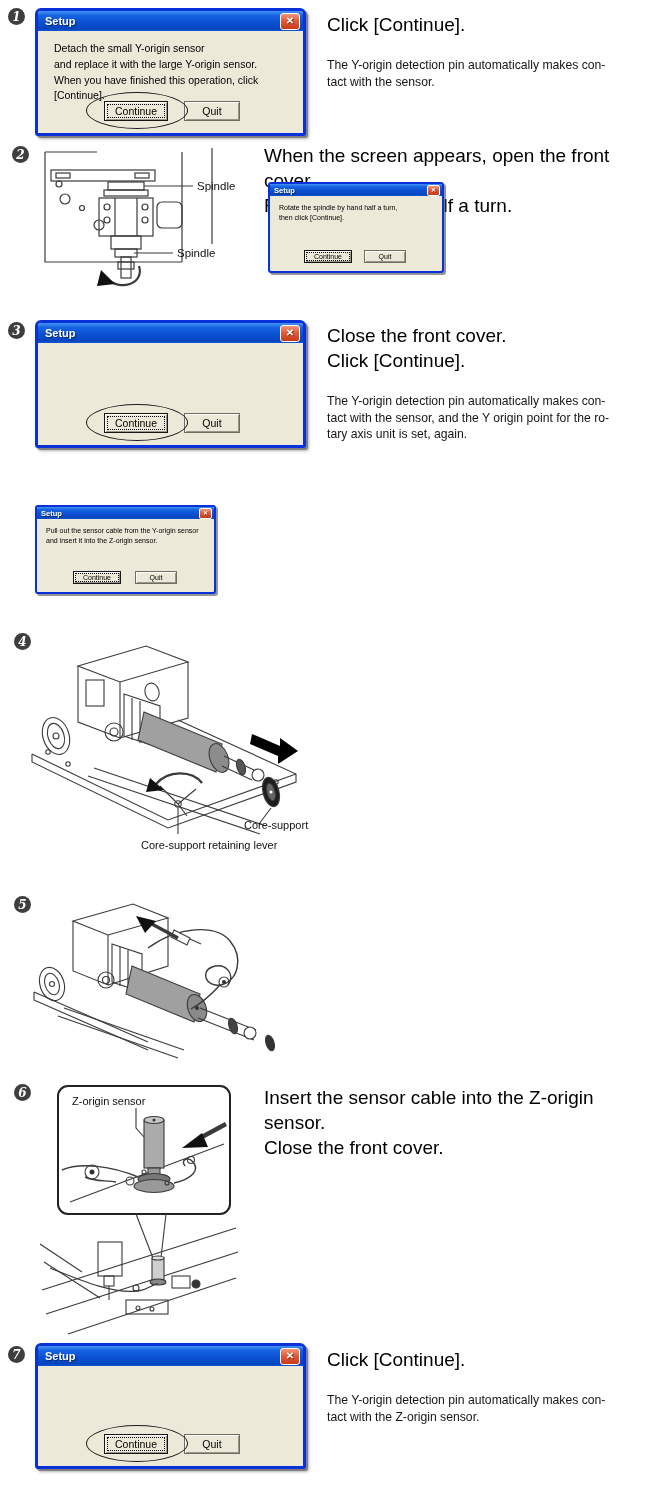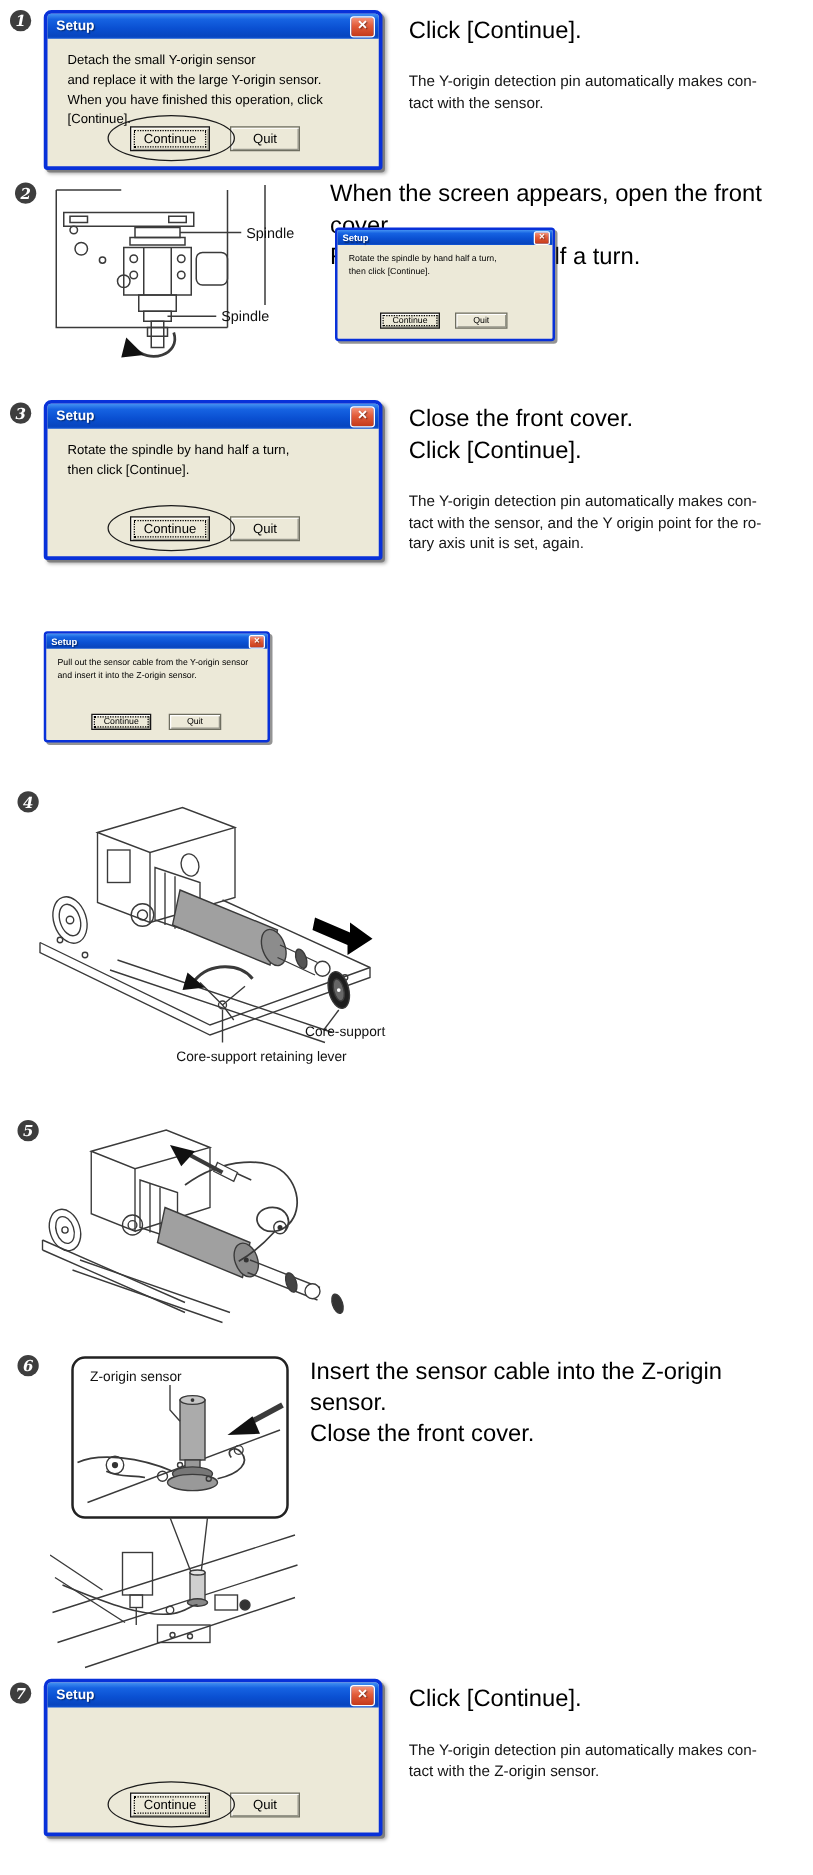--- a/index.html
+++ b/index.html
@@ -128,22 +128,20 @@
     <button class="xp-btn btn-quit">Quit</button>
   </div>
 
   <div class="marker" style="left:8px;top:322px">3</div>
 
   <div class="xp" style="left:35px;top:320px;width:265px;height:122px">
     <div class="tb">
       <span>Setup</span>
       <span class="close">✕</span>
     </div>
-    <div class="msg">Rotate the spindle by hand half a turn,
-then click [Continue].</div>
     <button class="xp-btn default btn-continue">Continue</button>
     <button class="xp-btn btn-quit">Quit</button>
     <div class="ellipse"></div>
   </div>
 
   <div class="tcol" style="left:327px;top:323px;width:318px">
     <div class="instr" style="position:static">Close the front cover.
 Click [Continue].</div>
     <div class="detail">The Y-origin detection pin automatically makes con-
 tact with the sensor, and the Y origin point for the ro-
@@ -278,21 +276,21 @@
       <rect x="86" y="218" width="42" height="14"></rect>
       <circle cx="98" cy="226" r="2"></circle>
         <circle cx="112" cy="227" r="2"></circle>
       <path d="M10,186 C40,198 72,212 98,209 C110,207 114,201 118,202" stroke-width="1.3"></path>
       <path d="M186,42 L160,56" stroke-width="4.5"></path>
     </g>
     <polygon points="142,66 162,51 168,65" fill="#111"></polygon>
     <text x="32" y="23" font-size="11">Z-origin sensor</text>
   </svg>
 
-  <div class="instr" style="left:248px;top:1085px;width:382px">Insert the sensor cable into the Z-origin sensor.
+  <div class="instr" style="left:264px;top:1085px;width:382px">Insert the sensor cable into the Z-origin sensor.
 Close the front cover.</div>
 
   <div class="marker" style="left:8px;top:1346px">7</div>
 
   <div class="xp" style="left:35px;top:1343px;width:265px;height:120px">
     <div class="tb">
       <span>Setup</span>
       <span class="close">✕</span>
     </div>
     <button class="xp-btn default btn-continue">Continue</button>

